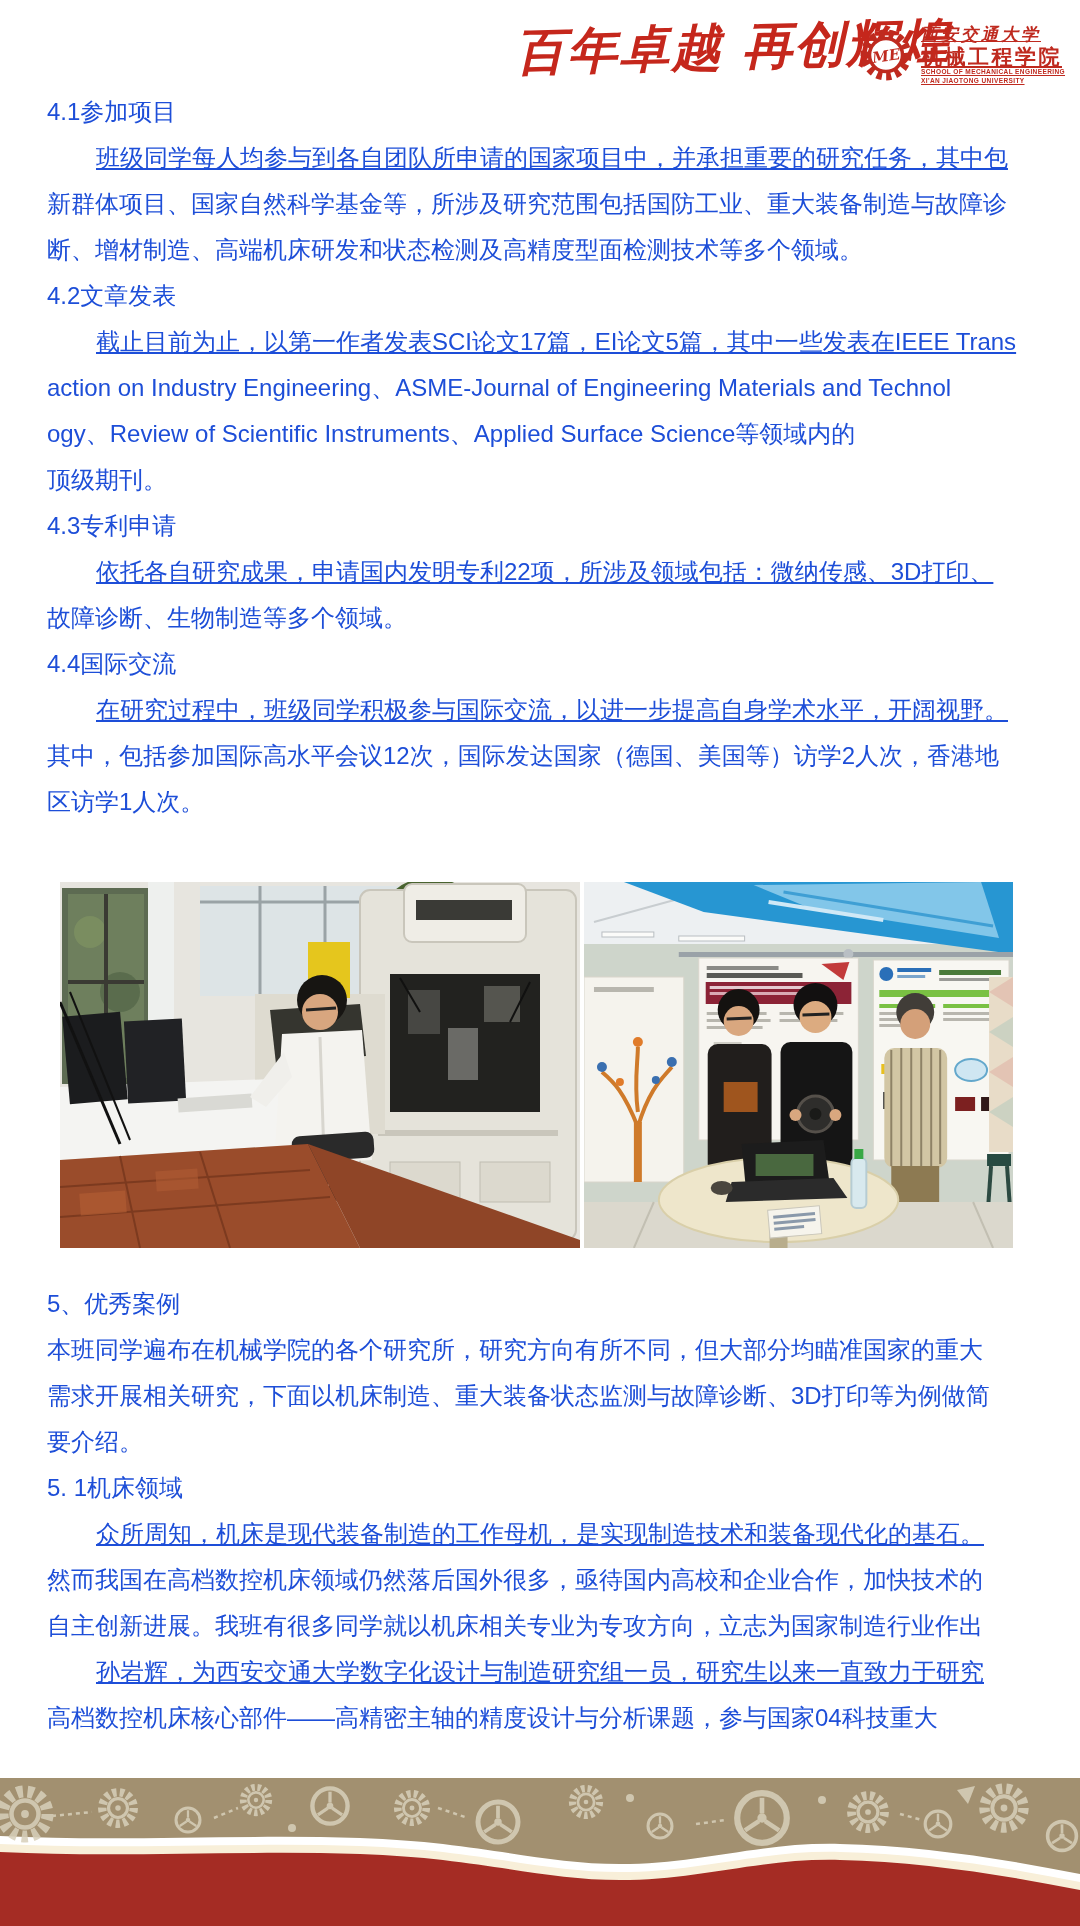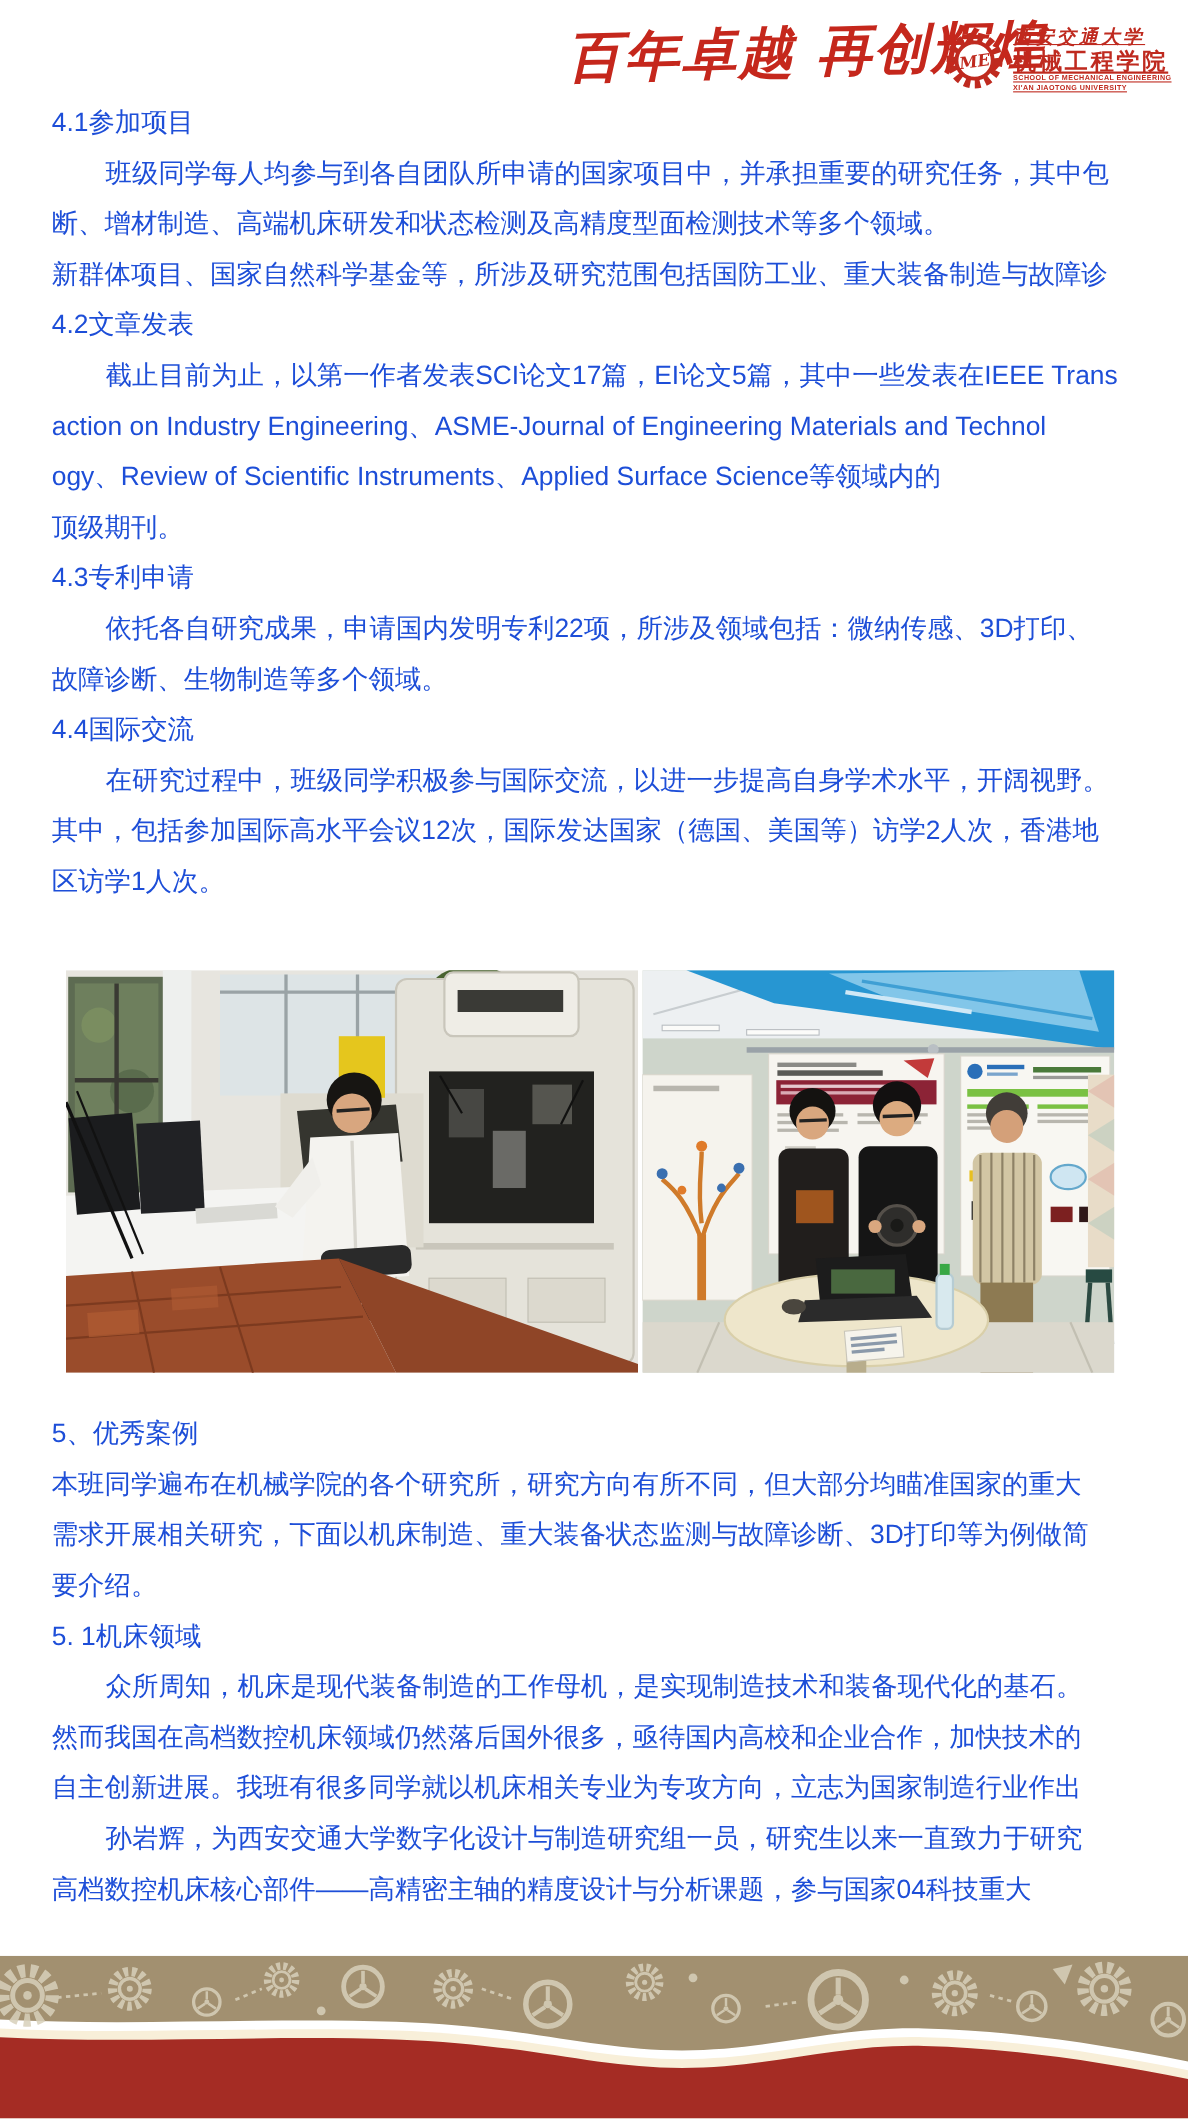--- a/index.html
+++ b/index.html
@@ -12,21 +12,21 @@
   .logo-text{display:flex;flex-direction:column;line-height:1;color:#bf2a1f;text-decoration:underline;}
   .logo-uni{font-family:"DejaVu Serif",serif;font-style:italic;font-weight:bold;font-size:17px;letter-spacing:3px;white-space:nowrap;}
   .logo-school{font-weight:bold;font-size:21px;letter-spacing:2.5px;margin-top:3px;white-space:nowrap;}
   .logo-en{font-size:6.5px;letter-spacing:.4px;margin-top:2px;font-weight:bold;white-space:nowrap;}
 
   
   .text-block{position:absolute;left:47px;width:995px;font-size:24px;color:#1d4ed8;}
   #text-top{top:89px;}
   #text-bottom{top:1281px;}
   .line{height:46px;line-height:46px;white-space:nowrap;}
-  .ind{padding-left:49px;}
+  .ind{padding-left:49px;text-decoration:underline;}
 
   
   .photos{position:absolute;left:60px;top:882px;width:953px;height:366px;display:flex;gap:4px;background:#ffffff;}
   .photo{height:100%;display:block;}
 
   
   .footer-svg{position:absolute;left:0;top:1778px;display:block;}
 </style>
 </head>
 <body>
@@ -45,22 +45,22 @@
       <span class="logo-uni">西安交通大学</span>
       <span class="logo-school">机械工程学院</span>
       <span class="logo-en">SCHOOL OF MECHANICAL ENGINEERING</span>
       <span class="logo-en">XI'AN JIAOTONG UNIVERSITY</span>
     </div>
   </div>
 
   <div class="text-block" id="text-top">
       <div class="line">4.1参加项目</div>
       <div class="line ind">班级同学每人均参与到各自团队所申请的国家项目中，并承担重要的研究任务，其中包</div>
+      <div class="line">新群体项目、国家自然科学基金等，所涉及研究范围包括国防工业、重大装备制造与故障诊</div>
       <div class="line">断、增材制造、高端机床研发和状态检测及高精度型面检测技术等多个领域。</div>
-      <div class="line">新群体项目、国家自然科学基金等，所涉及研究范围包括国防工业、重大装备制造与故障诊</div>
       <div class="line">4.2文章发表</div>
       <div class="line ind">截止目前为止，以第一作者发表SCI论文17篇，EI论文5篇，其中一些发表在IEEE Trans</div>
       <div class="line">action on Industry Engineering、ASME-Journal of Engineering Materials and Technol</div>
       <div class="line">ogy、Review of Scientific Instruments、Applied Surface Science等领域内的</div>
       <div class="line">顶级期刊。</div>
       <div class="line">4.3专利申请</div>
       <div class="line ind">依托各自研究成果，申请国内发明专利22项，所涉及领域包括：微纳传感、3D打印、</div>
       <div class="line">故障诊断、生物制造等多个领域。</div>
       <div class="line">4.4国际交流</div>
       <div class="line ind">在研究过程中，班级同学积极参与国际交流，以进一步提高自身学术水平，开阔视野。</div>

